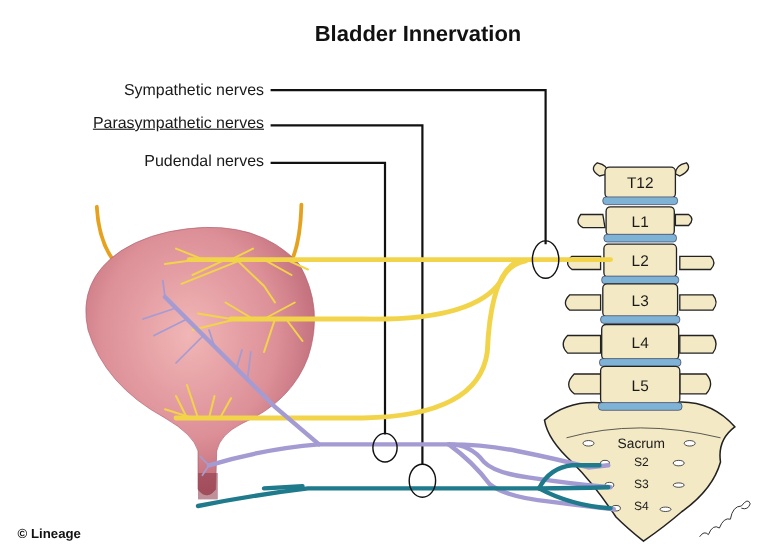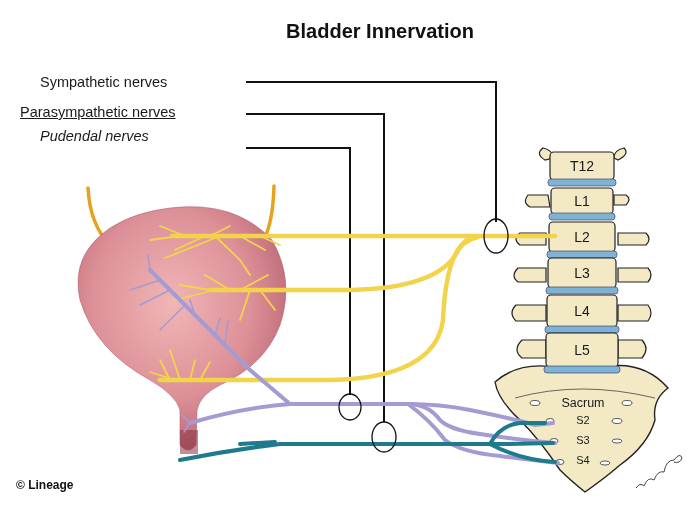--- a/index.html
+++ b/index.html
@@ -1,34 +1,34 @@
 <!DOCTYPE html>
 <html><head>
   <meta charset="utf-8">
   <style>
     html, body { margin: 0; padding: 0; background: #ffffff; }
     body { width: 693px; height: 505px; position: relative; overflow: hidden;
            font-family: "Liberation Sans", sans-serif; }
     .title { position: absolute; left: 0; width: 760px; top: 20px; text-align: center;
              font-weight: bold; font-size: 20px; color: #111; }
-    .label { position: absolute; font-size: 14.5px; color: #1a1a1a; }
+    .label { position: absolute; font-size: 14.5px; color: #1a1a1a; text-align: right; }
     .credit { position: absolute; left: 16px; top: 478px; font-weight: bold; font-size: 12px; color: #111; }
     svg { position: absolute; left: 0; top: 0; }
     .vtxt { font-family: "Liberation Sans", sans-serif; font-size: 14px; fill: #1a1a1a; text-anchor: middle; }
     .stxt { font-family: "Liberation Sans", sans-serif; font-size: 11px; fill: #1a1a1a; text-anchor: middle; }
     .sactxt { font-family: "Liberation Sans", sans-serif; font-size: 12.5px; fill: #1a1a1a; text-anchor: middle; }
   </style>
 </head>
 <body>
 
 <div class="title">Bladder Innervation</div>
 
 <div class="label" style="left:40px; width:200px; top:74px;">Sympathetic nerves</div>
 <div class="label" style="left:20px; width:220px; top:104px;text-decoration:underline;">Parasympathetic nerves</div>
-<div class="label" style="left:40px; width:200px; top:128px;font-style:italic;">Pudendal nerves</div>
+<div class="label" style="left:40px; width:200px; top:139px;">Pudendal nerves</div>
 
 <svg width="693" height="505" viewBox="0 0 693 505">
   <defs>
     <radialGradient id="bladderGrad" cx="0.45" cy="0.4" r="0.65">
       <stop offset="0" stop-color="#f1b6b6"></stop>
       <stop offset="0.6" stop-color="#dc8f97"></stop>
       <stop offset="1" stop-color="#b6616f"></stop>
     </radialGradient>
     <linearGradient id="muscleGrad" x1="0" y1="0" x2="1" y2="0">
       <stop offset="0" stop-color="#8a3545" stop-opacity="0.2"></stop>

